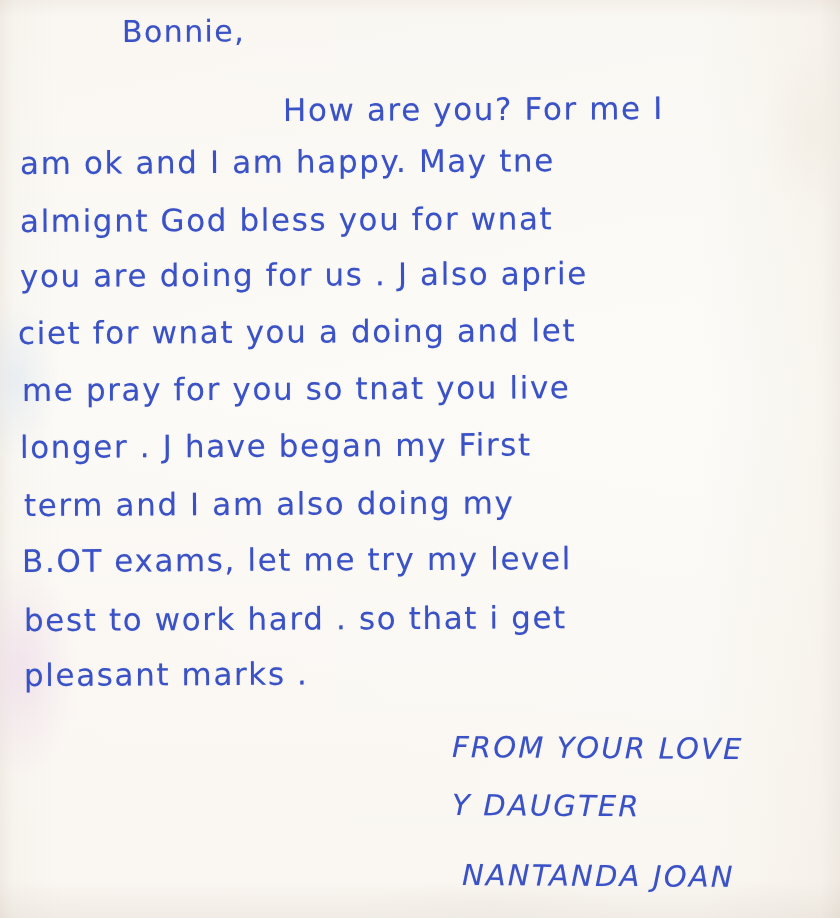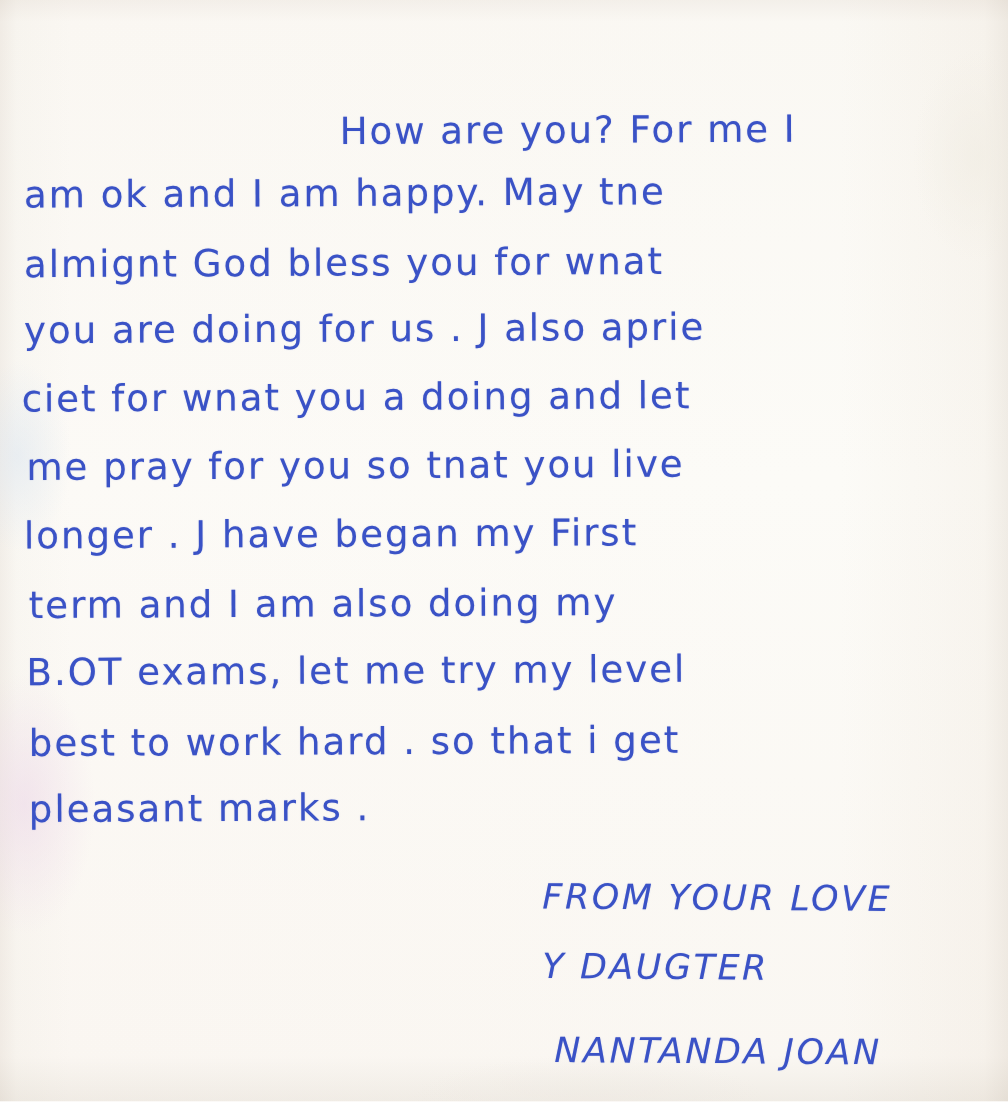--- a/index.html
+++ b/index.html
@@ -63,20 +63,21 @@
 </head>
 <body>
 
 <div id="page">
 
   <div class="blotch b1"></div>
   <div class="blotch b2"></div>
   <div class="blotch b3"></div>
   <div class="blotch b4"></div>
 
+  <div class="hand salutation slant-b" style="left:122px; top:14px;">Bonnie,</div>
 
   <div class="hand line slant-b" style="left:283px; top:95px;">How are you? For me I</div>
 
   <div class="hand line slant-b" style="left:20px; top:148px;">am ok and I am happy. May tne</div>
 
   <div class="hand line slant-b" style="left:20px; top:206px;">almignt God bless you for wnat</div>
 
   <div class="hand line slant-b" style="left:20px; top:261px;">you are doing for us . J also aprie</div>
 
   <div class="hand line slant-b" style="left:18px; top:318px;">ciet for wnat you a doing and let</div>

